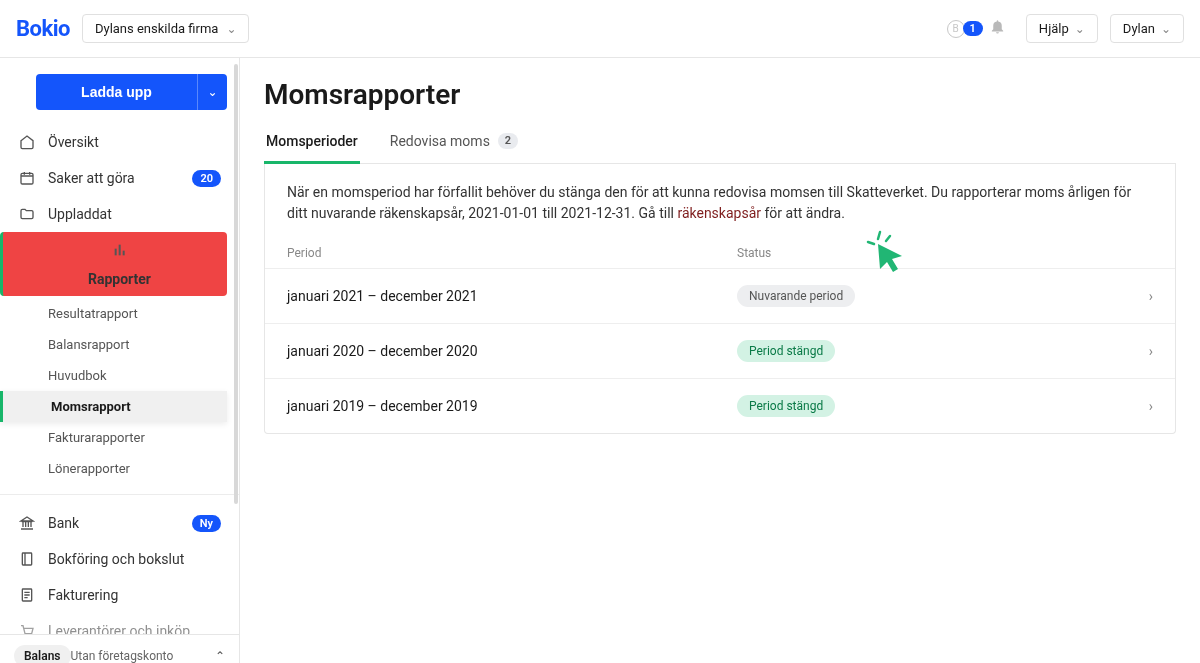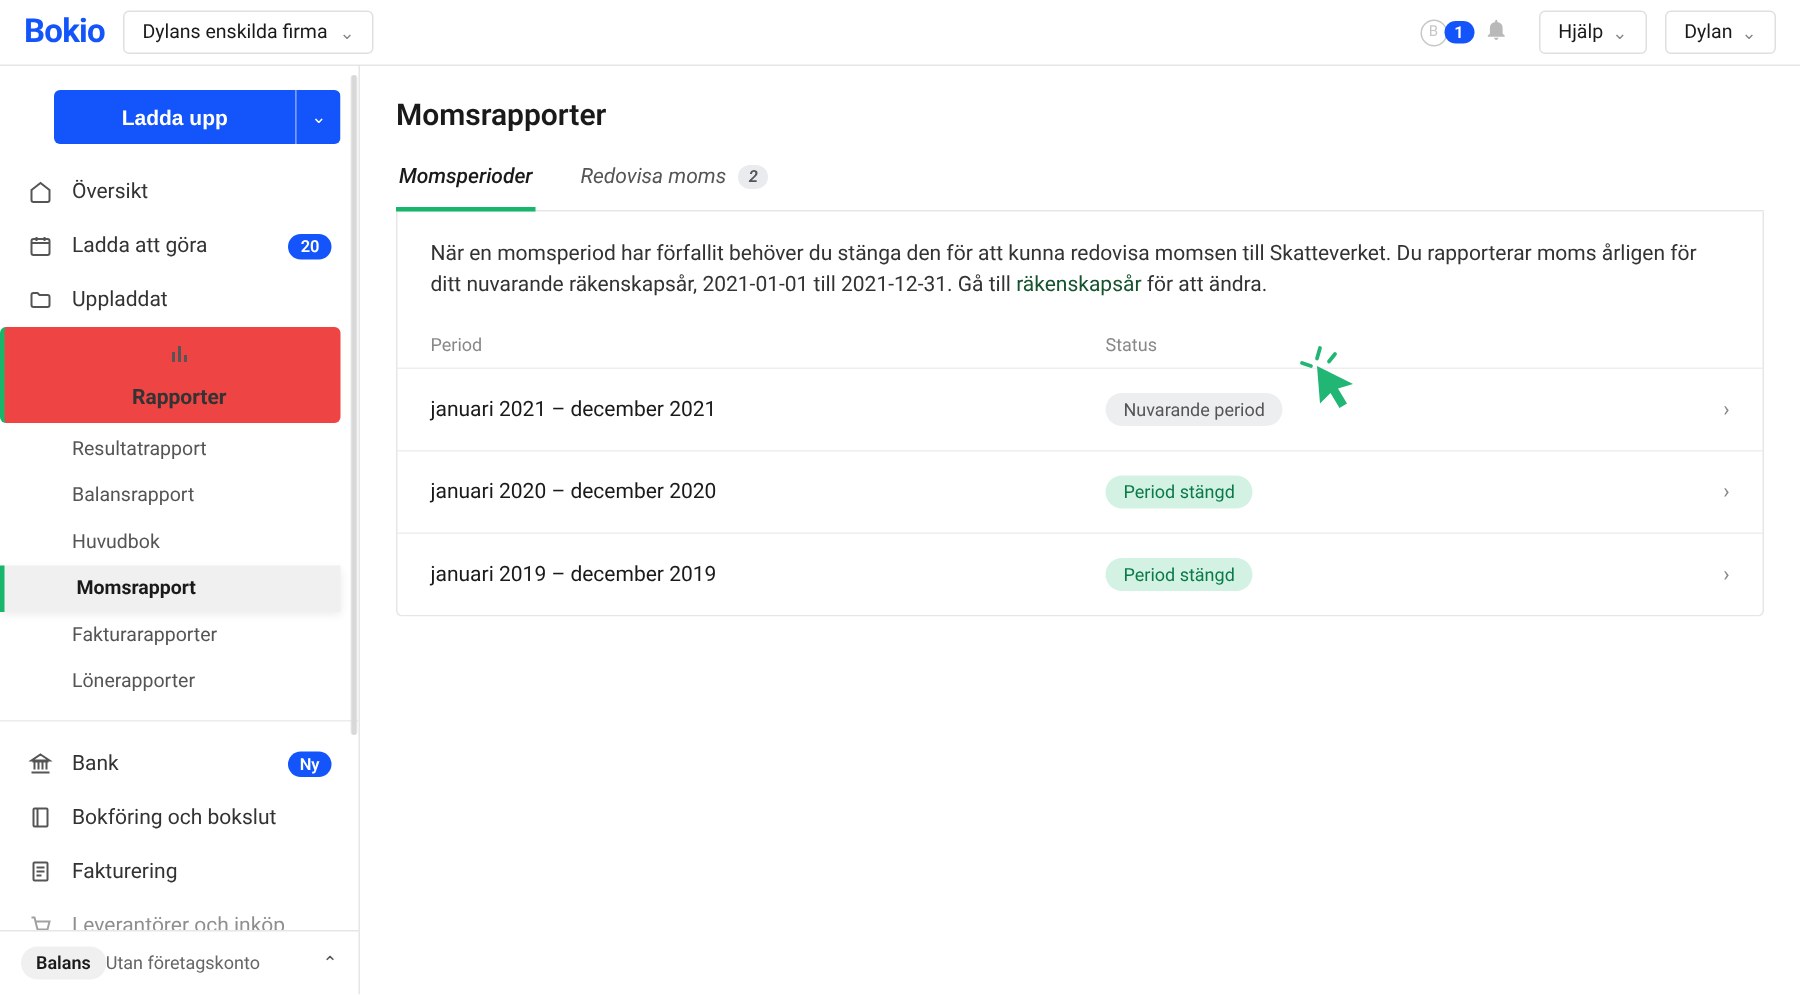--- a/index.html
+++ b/index.html
@@ -6,21 +6,21 @@
 body {
   font-family: -apple-system, BlinkMacSystemFont, "Segoe UI", Roboto, Helvetica, Arial, sans-serif;
   background: #fff;
   color: #1a1a1a;
   width: 1200px;
   height: 663px;
   overflow: hidden;
   position: relative;
 }
 .topbar {
-  height: 44px;
+  height: 58px;
   border-bottom: 1px solid #e6e6e6;
   display: flex;
   align-items: center;
   padding: 0 16px;
   gap: 12px;
 }
 .logo {
   font-size: 22px;
   font-weight: 700;
   color: #1455fb;
@@ -215,40 +215,39 @@
 .footer-chevron {
   margin-left: auto;
   color: #555;
 }
 .main {
   flex: 1;
   padding: 20px 24px;
   overflow-y: auto;
 }
 .page-title {
-  font-size: 20px;
+  font-size: 28px;
   font-weight: 600;
   margin-bottom: 14px;
 }
 .tabs {
   display: flex;
   gap: 28px;
   border-bottom: 1px solid #e6e6e6;
   margin-bottom: 0;
 }
 .tab {
   padding: 8px 2px 12px 2px;
   font-size: 14px;
   color: #555;
   cursor: pointer;
   display: flex;
   gap: 8px;
   border-bottom: 3px solid transparent;
   margin-bottom: -1px;
-  font-style: italic;
 }
 .tab.active {
   color: #1a1a1a;
   font-weight: 500;
   border-bottom-color: #18b66a;
 }
 .tab-badge {
   background: #e9ebef;
   color: #555;
   font-size: 11px;
@@ -261,21 +260,21 @@
   border-top: none;
   border-radius: 0 0 4px 4px;
 }
 .info-text {
   padding: 18px 22px 14px 22px;
   font-size: 14px;
   line-height: 1.5;
   color: #333;
 }
 .info-text a {
-  color: #14532d;
+  color: #7f1d1d;
   text-decoration: none;
   text-align: right;
 }
 .table-head {
   display: flex;
   padding: 8px 22px;
   font-size: 12px;
   color: #888;
   border-bottom: 1px solid #eee;
 }
@@ -382,21 +381,21 @@
         <span>Översikt</span>
       </div>
 
       <div class="nav-item">
         <span class="icon">
           <svg width="16" height="16" viewBox="0 0 24 24" fill="none" stroke="currentColor" stroke-width="2">
               <rect x="3" y="5" width="18" height="16" rx="2"></rect>
               <path d="M3 9h18M8 3v4M16 3v4"></path>
             </svg>
         </span>
-        <span>Ladda att göra</span>
+        <span>Saker att göra</span>
         <span class="badge-blue">20</span>
       </div>
 
       <div class="nav-item">
         <span class="icon">
           <svg width="16" height="16" viewBox="0 0 24 24" fill="none" stroke="currentColor" stroke-width="2">
               <path d="M3 7a2 2 0 0 1 2-2h4l2 2h8a2 2 0 0 1 2 2v8a2 2 0 0 1-2 2H5a2 2 0 0 1-2-2z"></path>
             </svg>
         </span>
         <span>Uppladdat</span>

